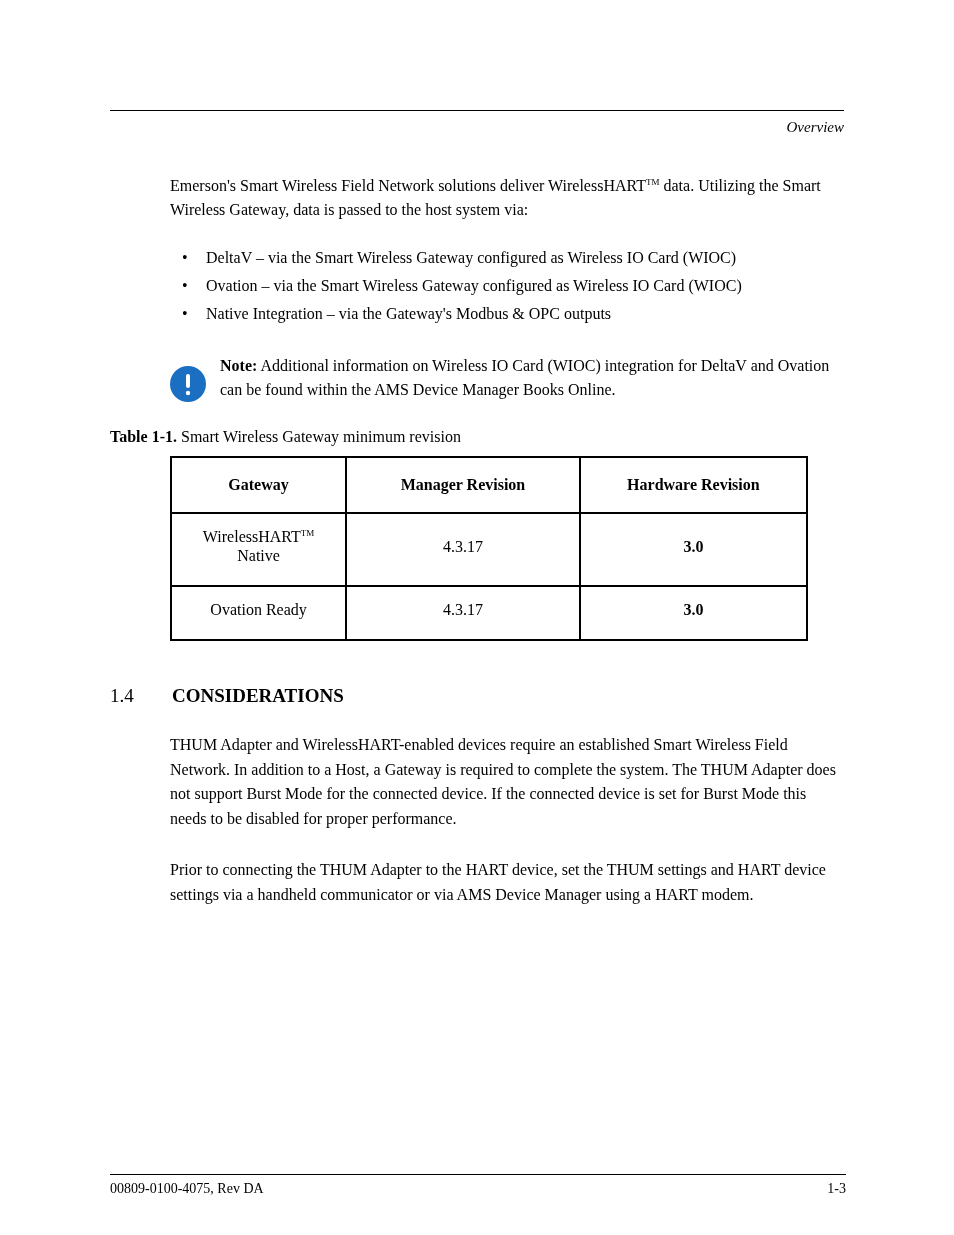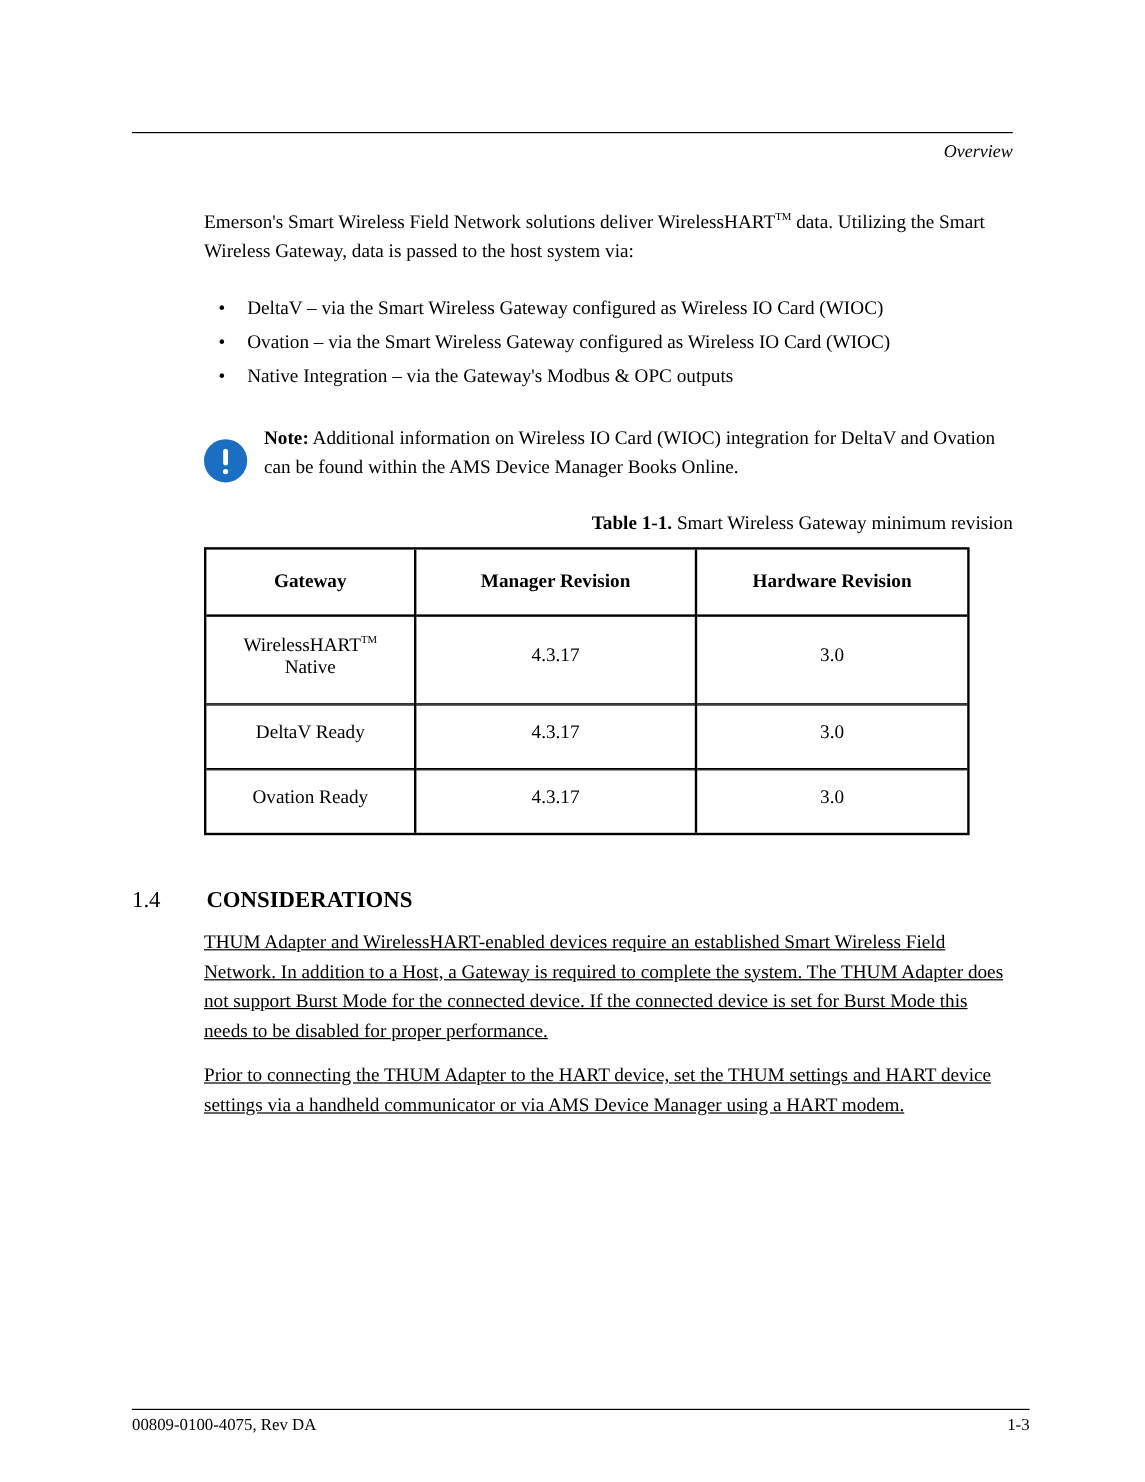--- a/index.html
+++ b/index.html
@@ -52,21 +52,21 @@
   .note-icon {
     width: 36px; height: 36px; border-radius: 50%;
     background: #1b6fc2;
     display: flex; align-items: center; justify-content: center;
     flex: 0 0 36px;
   }
   .note-icon svg { width: 10px; height: 24px; }
   .note-text { font-size: 16px; line-height: 1.5; padding-top: 4px; }
   .note-label { font-weight: bold; }
   .table-caption {
-    text-align: right;
+    text-align: left;
     font-size: 16px;
     margin-bottom: 10px;
   }
   .table-caption .cap-bold { font-weight: bold; }
   .spec-table {
     margin-left: 60px;
     width: 638px;
     border: 2.5px solid #000;
     border-collapse: separate;
     border-spacing: 0;
@@ -83,21 +83,21 @@
     border-right: 2.5px solid #000;
   }
   .spec-table thead th:last-child { border-right: none; }
   .spec-table tbody tr { }
   .spec-table tbody td {
     padding: 14px 8px 20px 8px;
     border-right: 2.5px solid #000;
     border-top: 1px solid #000;
     border-bottom: 1px solid #000;
   }
-  .spec-table tbody td:last-child { border-right: none; }
+  .spec-table tbody td:last-child { border-right: none; font-weight: bold; }
   .spec-table tbody tr:first-child td { border-top: none; }
   .spec-table tbody tr:last-child td { border-bottom: none; }
   .col-a { width: 180px; }
   .col-b { width: 250px; }
   .col-c { width: 240px; }
   .section-num {
     margin-top: 44px;
     margin-left: 0;
   }
   .section-num .num {
@@ -107,28 +107,27 @@
     width: 58px;
   }
   .section-num .ttl {
     font-size: 19px;
     font-weight: bold;
   }
   .body-para {
     font-size: 16px;
     line-height: 1.55;
     margin-left: 60px;
-    margin-top: 12px;
-    text-decoration: underline;
+    margin-top: 26px;
   }
   .footer {
     position: absolute;
     bottom: 38px;
     left: 110px;
-    right: 96px;
+    right: 108px;
   }
   .footer-line { border-top: 1px solid #000; margin-bottom: 6px; }
   .footer-row { display: flex; justify-content: space-between; font-size: 14px; }
 </style>
 </head>
 <body>
 
 <div class="header-line"></div>
 <div class="header-right">Overview</div>
 
@@ -183,25 +182,20 @@
   </thead>
   <tbody>
     <tr>
       <td>
         <span>Wireless</span><span>HART</span><span class="tm">TM</span><span> Native</span>
       </td>
       <td>4.3.17</td>
       <td>3.0</td>
     </tr>
     <tr>
-      <td>DeltaV Ready</td>
-      <td>4.3.17</td>
-      <td>3.0</td>
-    </tr>
-    <tr>
       <td>Ovation Ready</td>
       <td>4.3.17</td>
       <td>3.0</td>
     </tr>
   </tbody>
 </table>
 
 <div class="section-num">
   <span class="num">1.4</span>
   <span class="ttl">CONSIDERATIONS</span>

